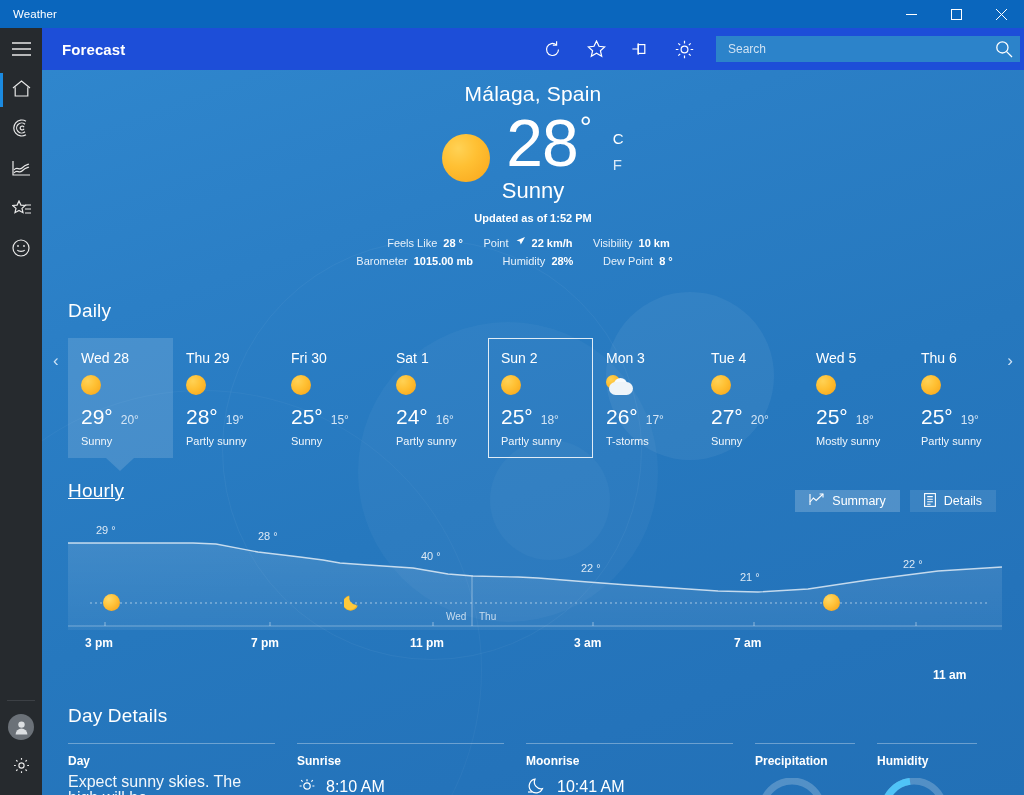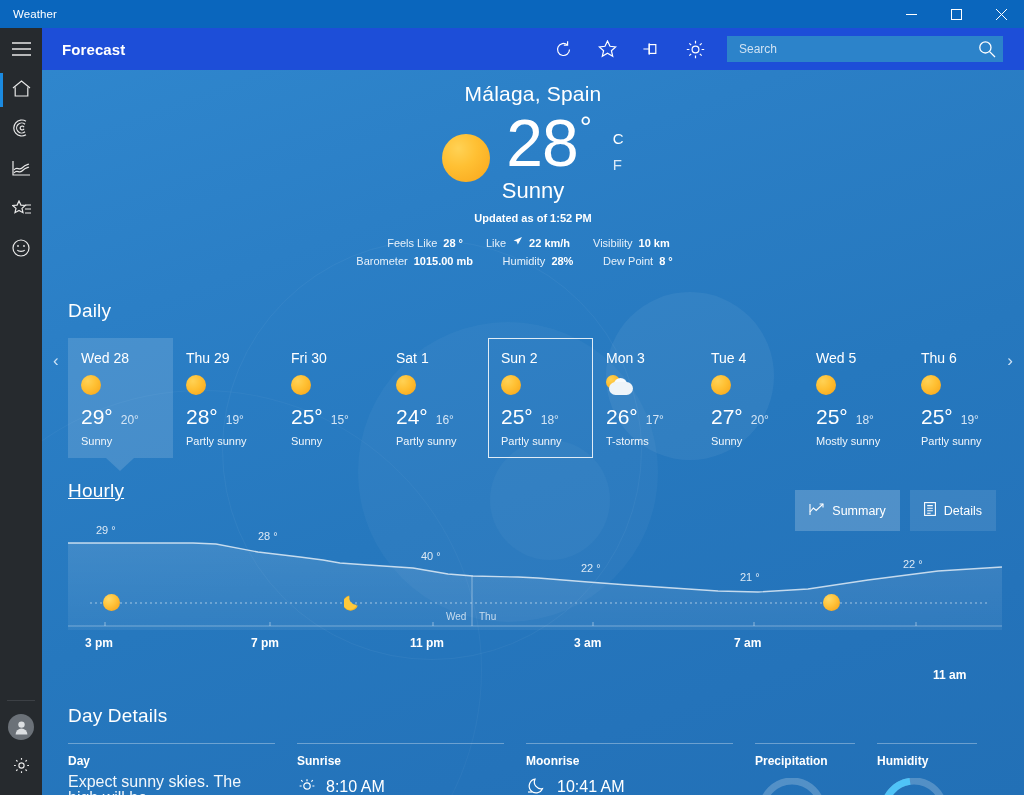--- a/index.html
+++ b/index.html
@@ -54,21 +54,21 @@
   .header {
     position:absolute; left:42px; top:28px; width:982px; height:42px;
     background:#1d4ed8; display:flex; align-items:center;
   }
   .header .h-title { font-size:15px; font-weight:bold; margin-left:20px; letter-spacing:.1px; }
   .header .h-icons { margin-left:auto; display:flex; align-items:center; }
   .hicon {
     width:44px; height:42px; display:flex; align-items:center; justify-content:center; color:#fff;
   }
   .searchbox {
-    width:276px; height:26px; background:#2c83ca; margin-left:10px; margin-right:21px;
+    width:304px; height:26px; background:#2c83ca; margin-left:10px; margin-right:4px;
     display:flex; align-items:center; position:relative;justify-content:center;
   }
   .searchbox input {
     flex:1; background:transparent; border:0; outline:0; color:#fff;
     font-family:"Liberation Sans", sans-serif; font-size:12px; padding-left:12px;
   }
   .searchbox input::placeholder { color:#cfe2f3; }
   .search-go { width:32px; display:flex; align-items:center; justify-content:center; }
 
   
@@ -165,21 +165,21 @@
     line-height:1; cursor:pointer;
   }
   .chev.l { left:11px; }
   .chev.r { right:11px; }
 
   
   .hourly-wrap { position:absolute; left:0; top:410px; width:982px; }
   .hourly-wrap .sec-title { margin-left:26px;text-decoration:underline; }
   .hr-btns { position:absolute; right:28px; top:10px; display:flex; gap:10px; }
   .hr-btn {
-    height:41px; display:flex; align-items:center; gap:8px; padding:0 14px;
+    height:22px; display:flex; align-items:center; gap:8px; padding:0 14px;
     background:rgba(255,255,255,.10); font-size:12.5px; color:#fff;
   }
   .hr-btn.active { background:rgba(255,255,255,.20); }
   .chart { position:relative; margin:28px 0 0 26px; width:934px; height:100px; }
   .chart svg { position:absolute; left:0; top:0; }
   .chart .lbl {
     position:absolute; font-size:11px; color:#dce9f5;
   }
   .chart .dnlbl { position:absolute; font-size:10px; color:#c9ddef; bottom:8px; }
   .chart .icn { position:absolute; }
@@ -361,21 +361,21 @@
       </div>
       <div class="cur-cond">Sunny</div>
       <div class="cur-upd">Updated as of 1:52 PM</div>
       <div class="cur-stats">
         <div class="row r1">
           <div class="cell">
             <span class="k">Feels Like</span>
             <span class="v">28 °</span>
           </div>
           <div class="cell">
-            <span class="k">Like</span>
+            <span class="k">Point</span>
             <span>
               <svg width="11" height="11" viewBox="0 0 11 11" fill="#fff">
                   <path d="M10 1L1.6 4.4l3.2 1 1 3.2z"></path>
                 </svg>
             </span>
             <span class="v">22 km/h</span>
           </div>
           <div class="cell">
             <span class="k">Visibility</span>
             <span class="v">10 km</span>

